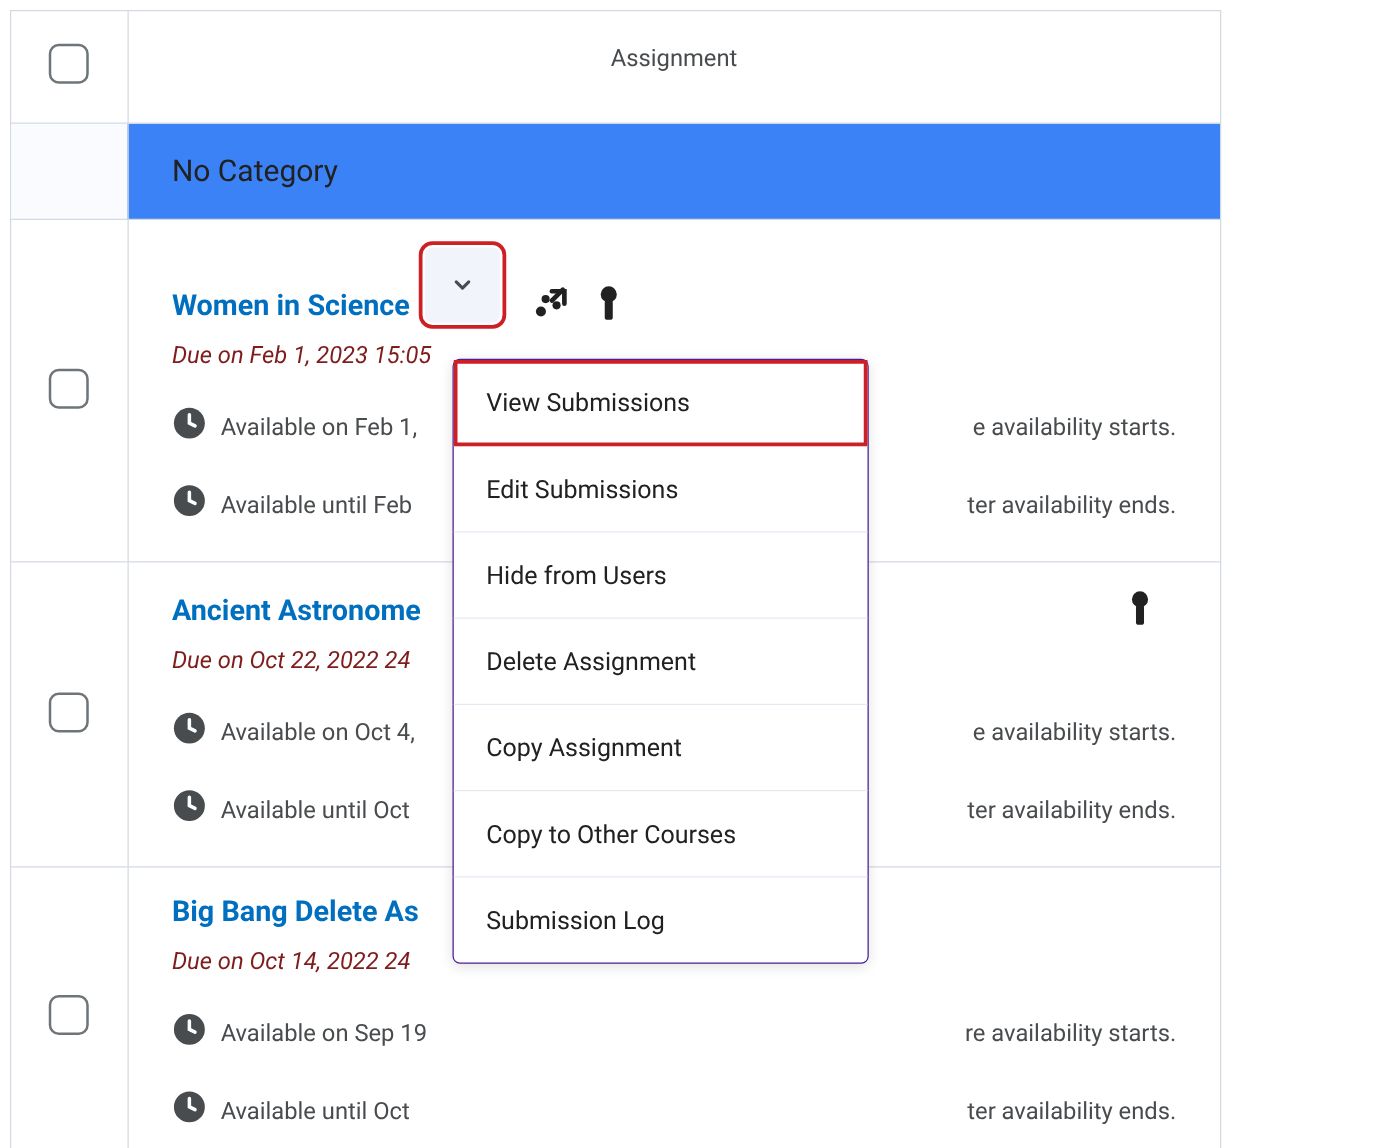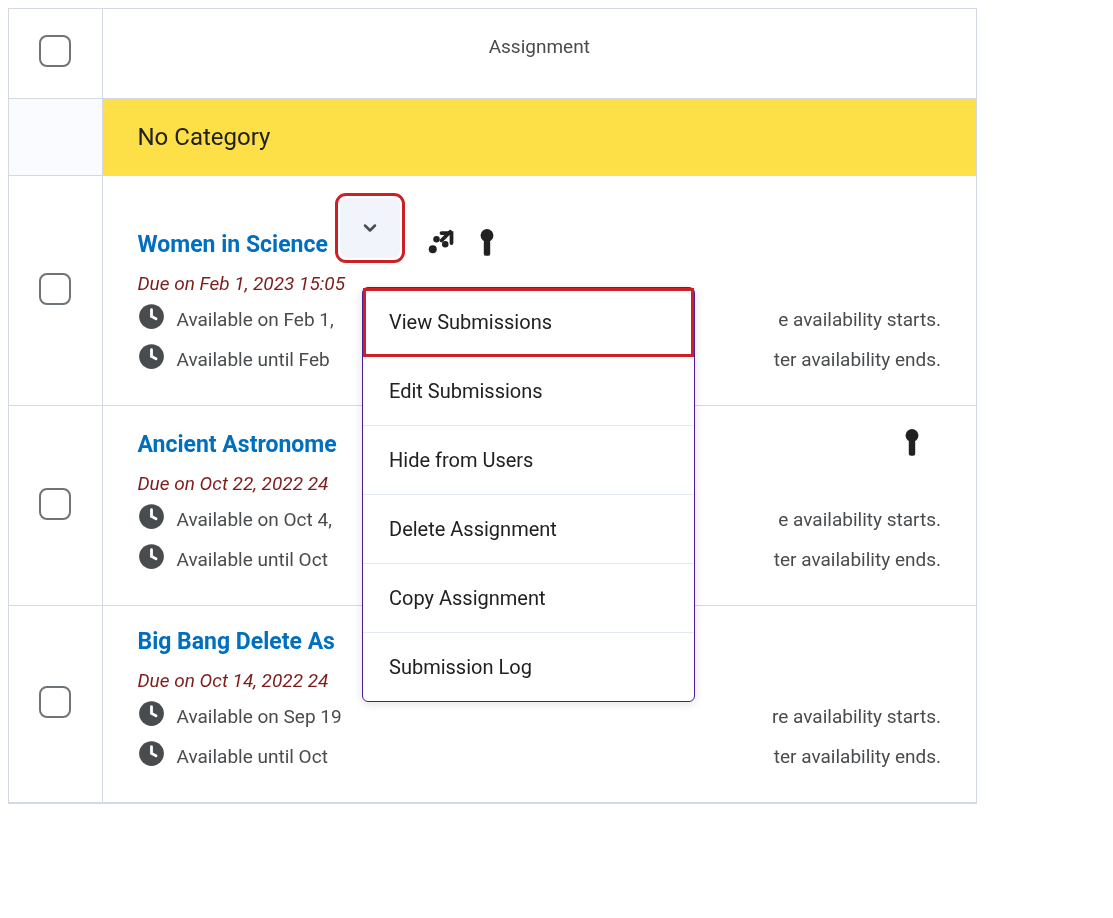--- a/index.html
+++ b/index.html
@@ -38,21 +38,21 @@
     font-size: 19px;
     color: #494c4e;
     padding: 26px 0;
     text-align: center;
   }
   thead th.col-check {
     text-align: center;
     vertical-align: middle;
   }
   .category-row td {
-    background: #fde047;
+    background: #3b82f6;
     padding: 24px 35px;
     font-size: 24px;
     color: #212121;
   }
   .checkbox {
     width: 32px;
     height: 32px;
     border: 2px solid #6e7477;
     border-radius: 8px;
     display: inline-block;
@@ -96,21 +96,21 @@
     justify-content: center;
     margin-left: 16px;
   }
   .due-text {
     margin-top: 14px;
     font-size: 19px;
     color: #7f1d1d;
     font-style: italic;
   }
   .avail-line {
-    margin-top: 8px;
+    margin-top: 30px;
     display: flex;
     align-items: center;
     gap: 12px;
     font-size: 19px;
     color: #494c4e;
   }
   .clock-icon svg {
     width: 27px;
     height: 27px;
   }
@@ -302,16 +302,17 @@
 
   </tbody>
 </table>
 
 <div class="menu">
   <div class="menu-item highlight">View Submissions</div>
   <div class="menu-item">Edit Submissions</div>
   <div class="menu-item">Hide from Users</div>
   <div class="menu-item">Delete Assignment</div>
   <div class="menu-item">Copy Assignment</div>
+  <div class="menu-item">Copy to Other Courses</div>
   <div class="menu-item">Submission Log</div>
 </div>
 
 </div>
 
 </body></html>

